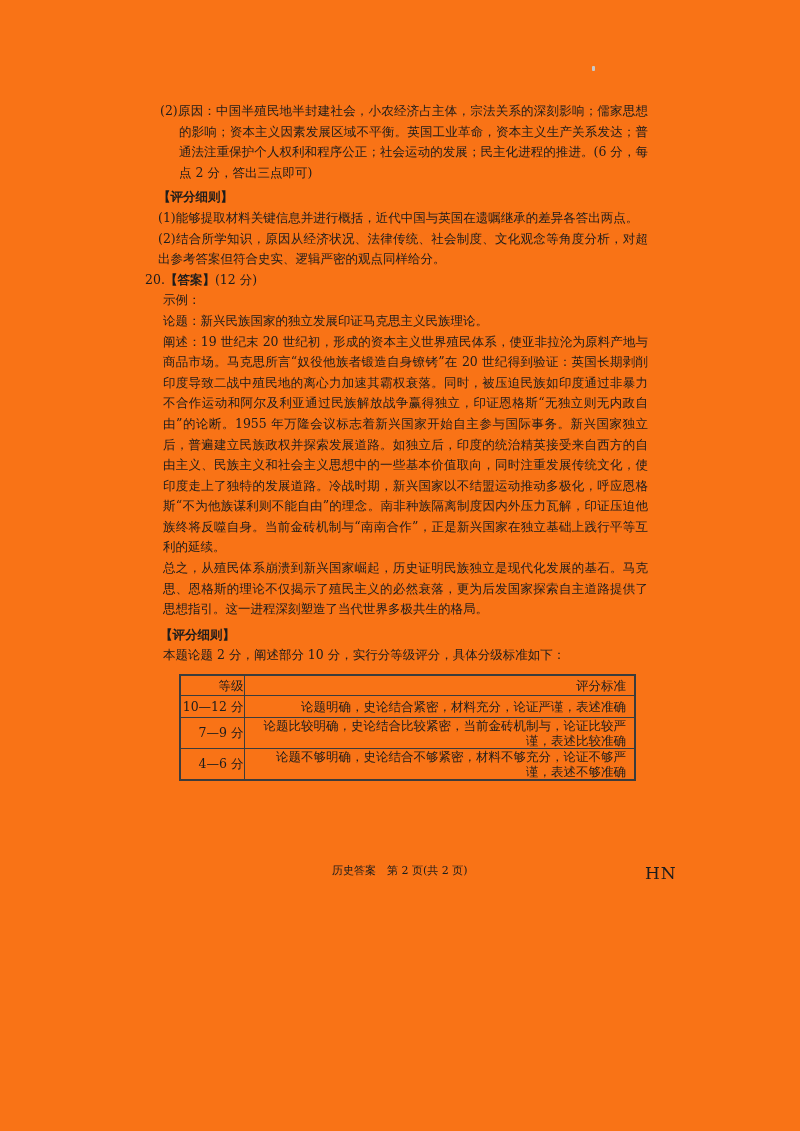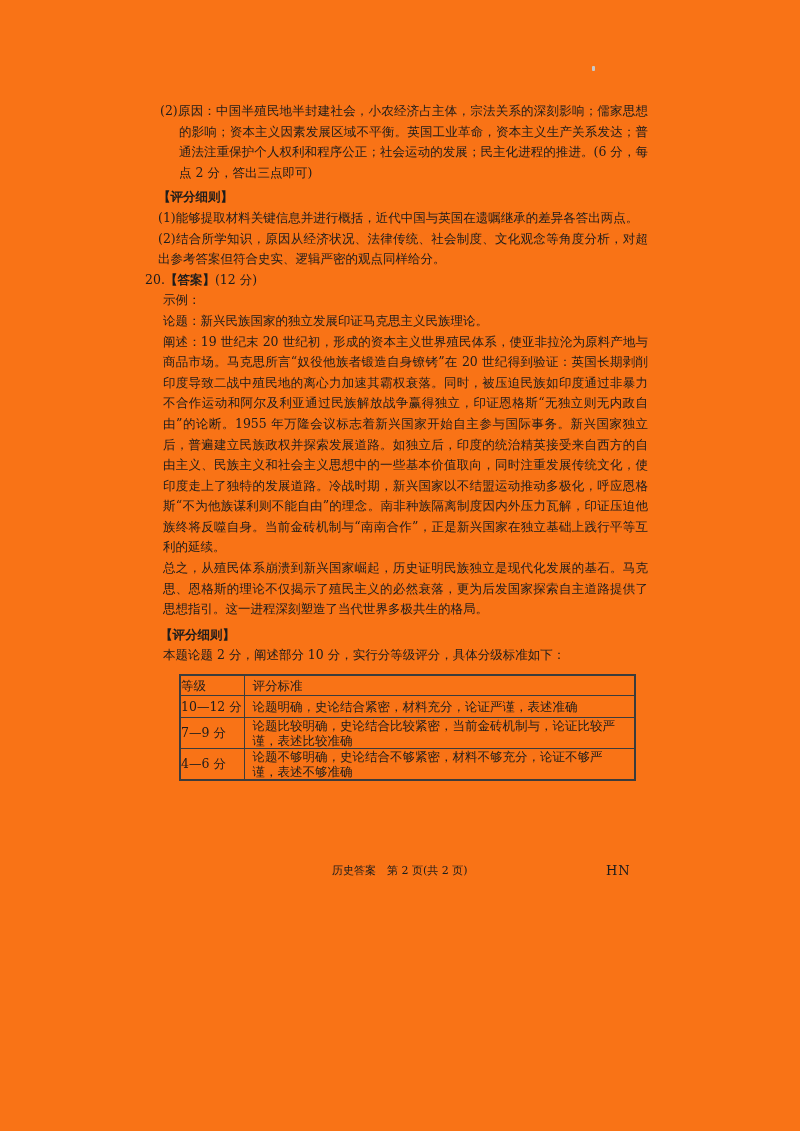--- a/index.html
+++ b/index.html
@@ -38,24 +38,24 @@
   }
   .score-table th, .score-table td {
     border:1px solid #3c3c3c;
     font-weight:normal;
     font-size:12.5px;
     line-height:15px;
     vertical-align:middle;
   }
   .score-table th { height:20px; text-align:center; }
   .score-table td { height:22px; }
-  .score-table .grade { width:64px; text-align:left; }
-  .score-table .desc { padding:0 8px; text-align:left;margin-top:12px; }
+  .score-table .grade { width:64px; text-align:right; }
+  .score-table .desc { padding:0 8px; text-align:right;margin-top:12px; }
   .footer-center { position:absolute; left:332px; top:863px; font-size:11px; }
-  .footer-right  { position:absolute; left:606px; top:863px; font-size:13px; letter-spacing:1px; }
+  .footer-right  { position:absolute; left:645px; top:863px; font-size:17px; letter-spacing:1px; }
   .scan-artifact {
     position:absolute; left:592px; top:66px;
     width:3px; height:5px;
     background:#c8c8c8; border-radius:1px;
   }
 </style>
 </head>
 <body>
 
 <div class="page">

